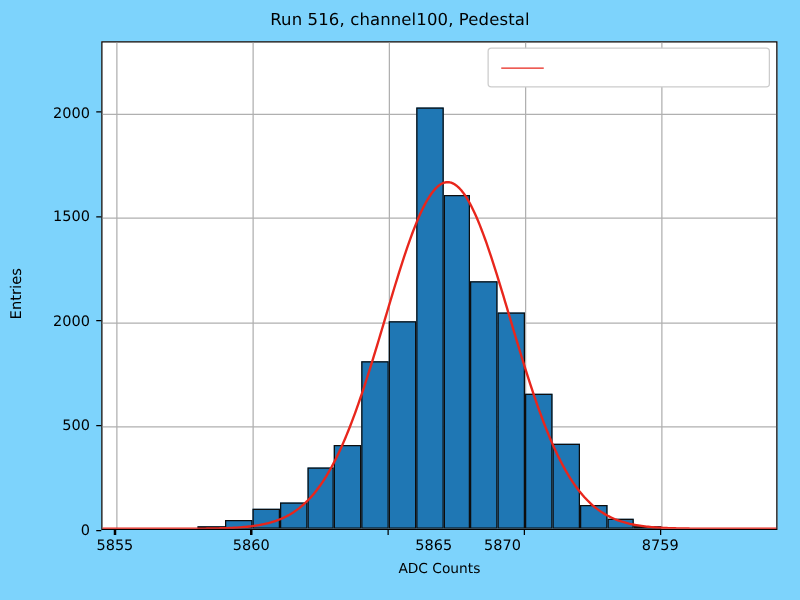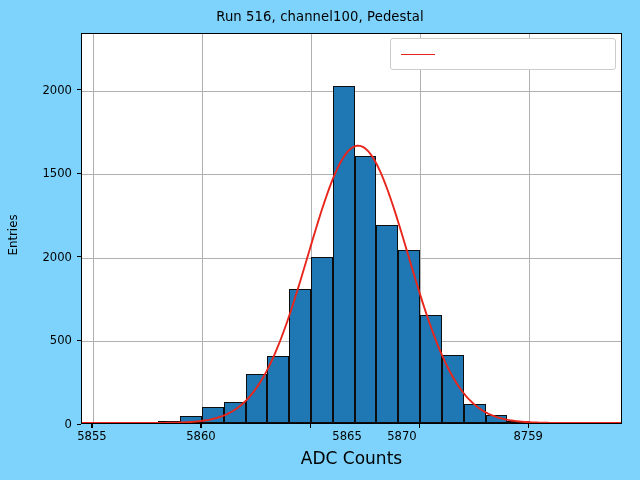--- a/index.html
+++ b/index.html
@@ -117,21 +117,21 @@
     width: 72px;
   }
 
   
   #xaxis-label {
     position: absolute;
     left: 81px;
     width: 541px;
     top: 448px;
     text-align: center;
-    font-size: 17px;
+    font-size: 11px;
     color: #000000;
   }
   #yaxis-label {
     position: absolute;
     left: -8px;
     top: 228px;
     font-size: 11.8px;
     color: #000000;
     transform: rotate(-90deg);
     transform-origin: center center;

